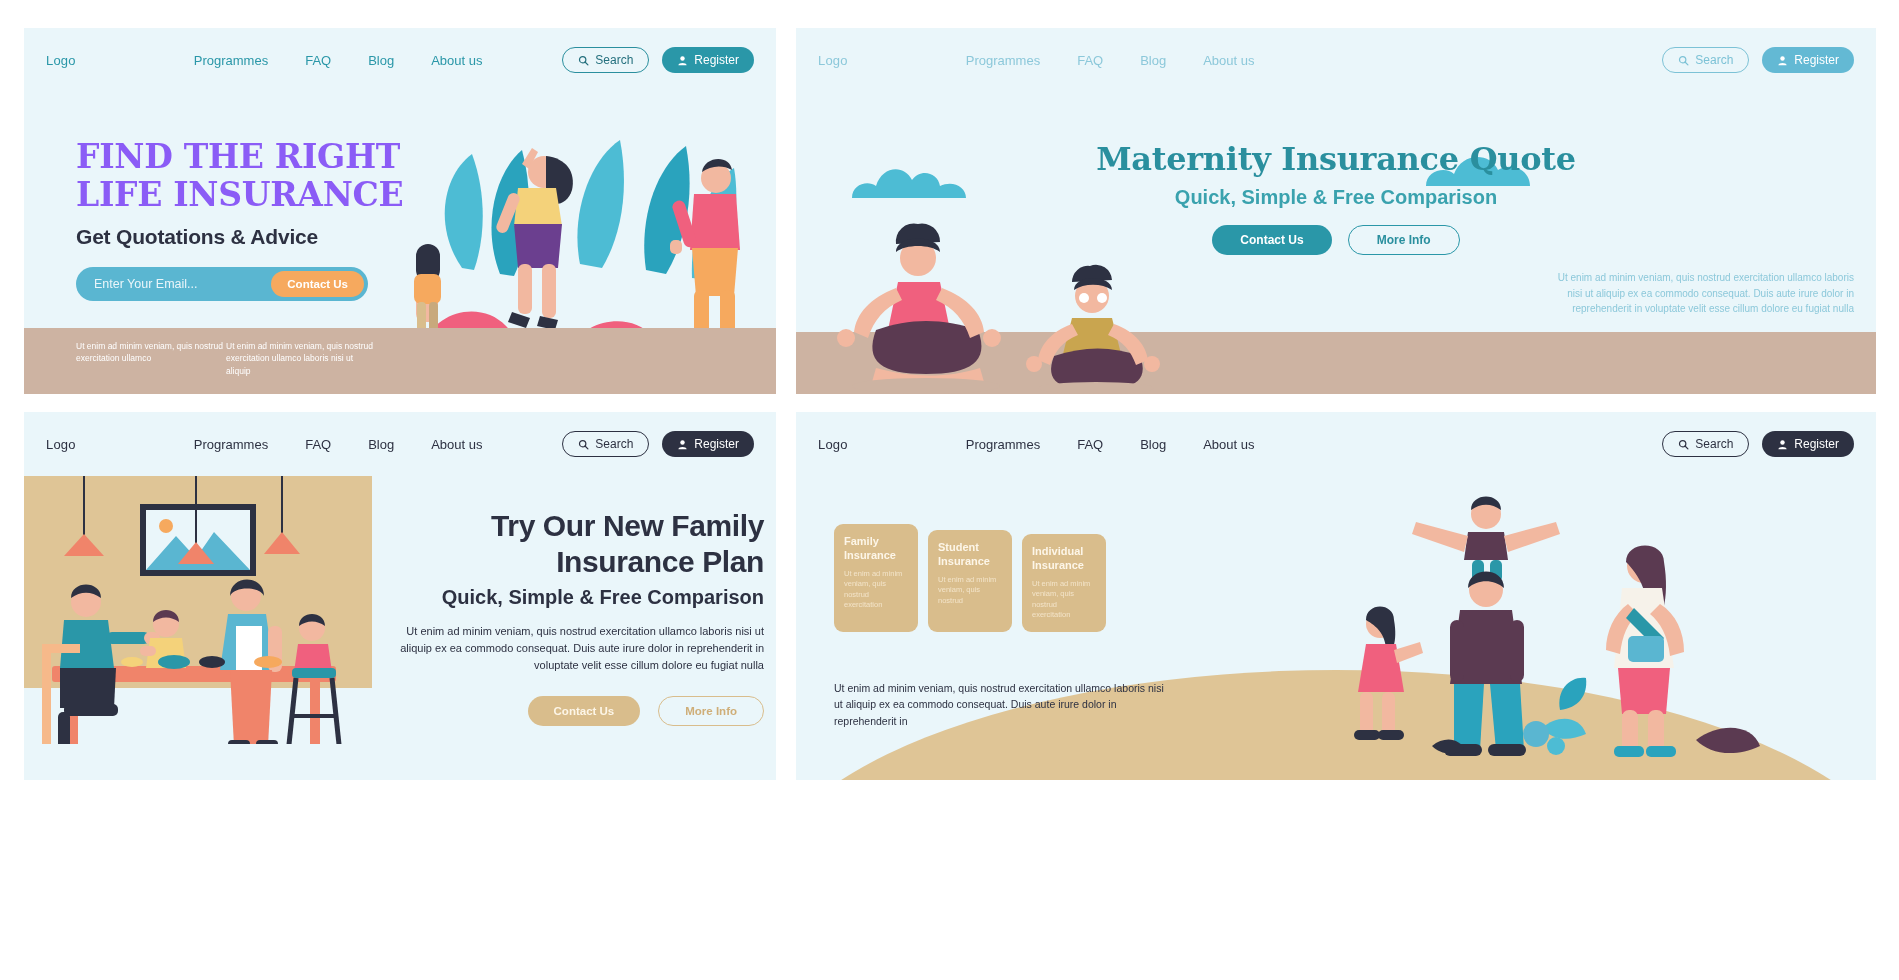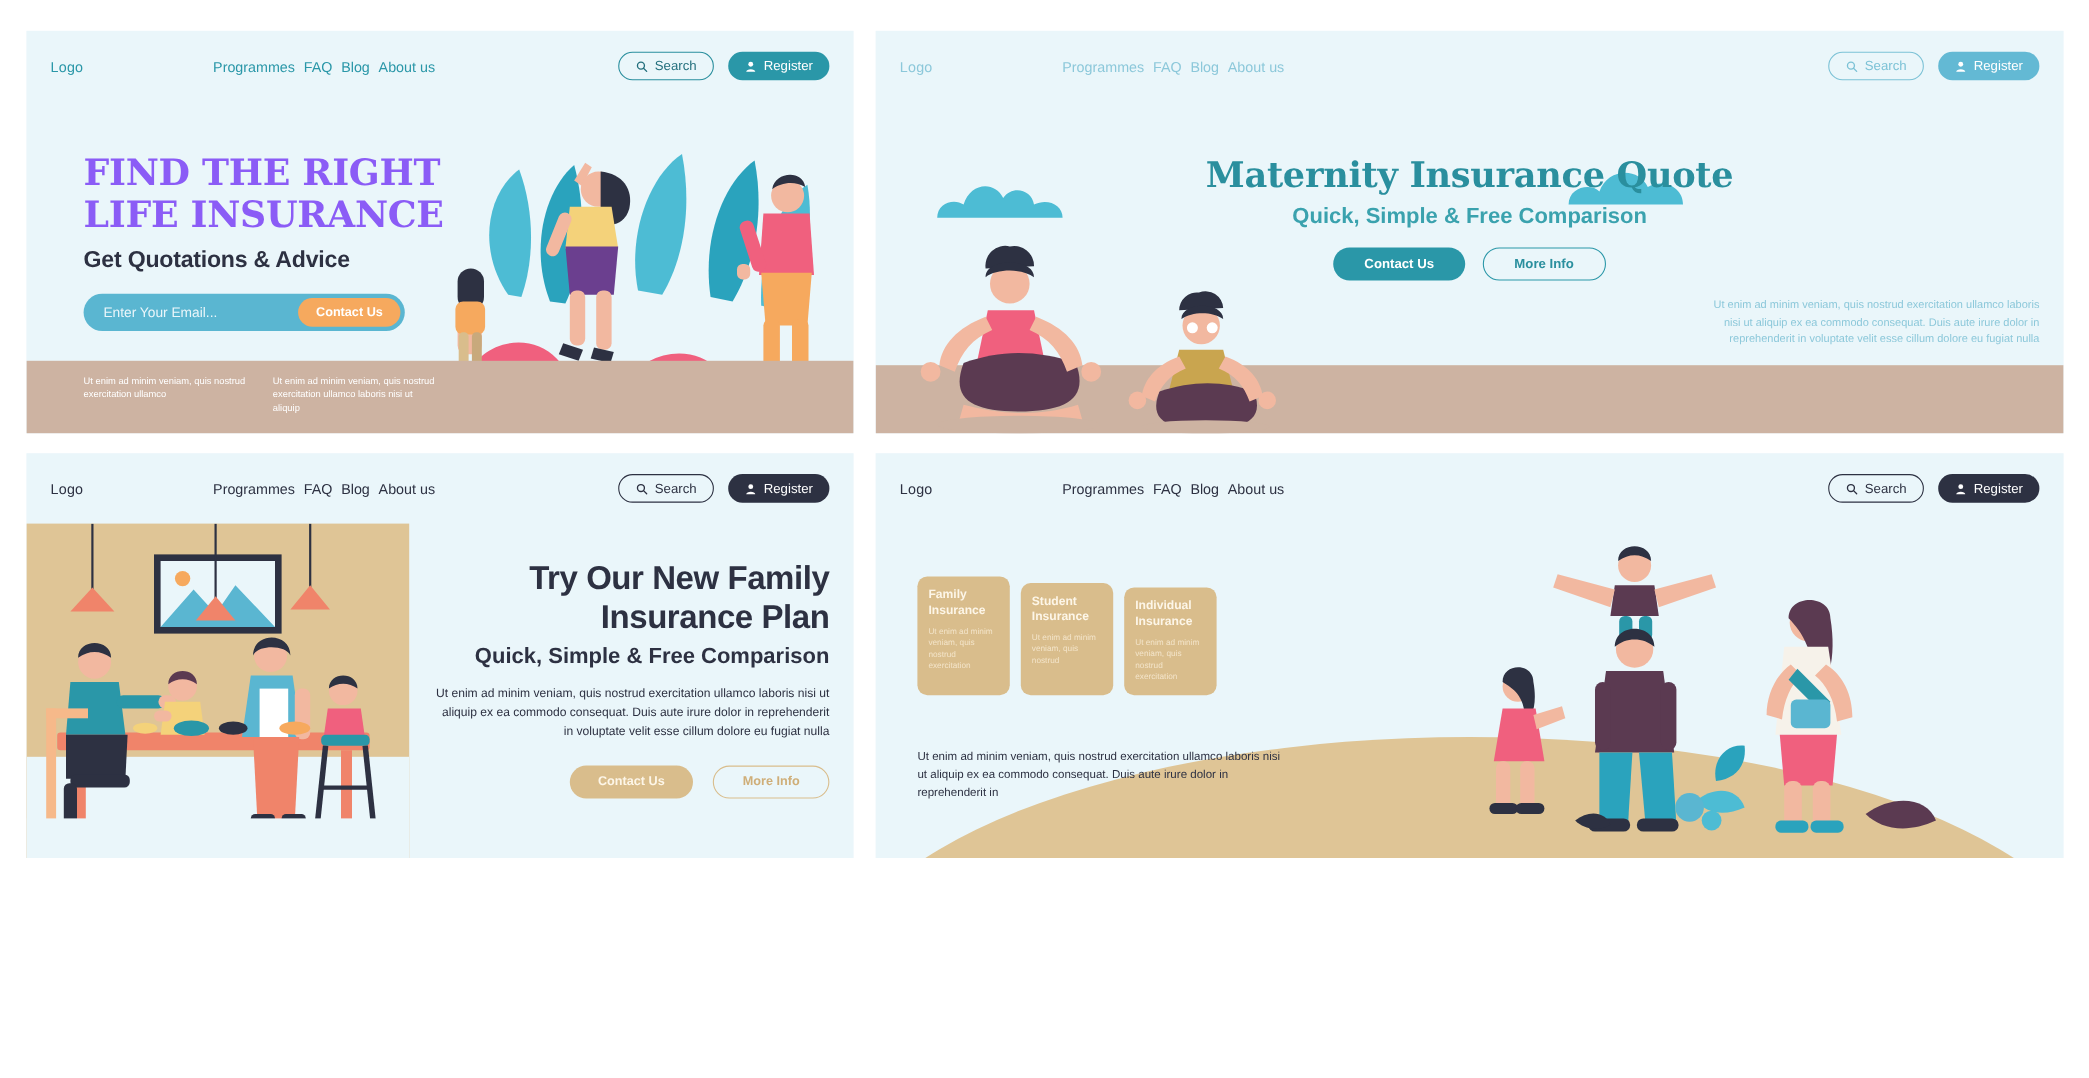--- a/index.html
+++ b/index.html
@@ -27,21 +27,21 @@
   #panel4 { left: 796px; top: 412px; width: 1080px; height: 368px; }
 
   
   .nav {
     position: absolute; left: 0; top: 0; right: 0;
     height: 64px;
     display: flex; align-items: center;
     padding: 0 22px;
   }
   .nav-logo { font-size: 13px; letter-spacing: .2px; }
-  .nav-links { display: flex; align-items: center; gap: 8px; margin-left: 118px; text-align: right; }
+  .nav-links { display: flex; align-items: center; gap: 37px; margin-left: 118px; text-align: right; }
   .nav-links span { font-size: 13px; white-space: nowrap; }
   .nav-actions { margin-left: auto; display: flex; align-items: flex-start; gap: 13px; }
 
   .btn-search {
     display: inline-flex; align-items: center; gap: 6px;
     height: 26px; padding: 0 15px;
     border-radius: 13px;
     background: transparent;
     font-size: 12px; white-space: nowrap;
   }
@@ -101,21 +101,21 @@
   .email-row .cta {
     margin-left: auto;
     background: #f6a95e; color: #fff;
     font-size: 11.5px; font-weight: 700;
     height: 26px; padding: 0 16px;
     border-radius: 13px;
     display: inline-flex; align-items: center;
   }
   .ground-cols {
     position: absolute; bottom: 0; left: 0; right: 0; height: 66px;
-    display: flex; gap: 22px; padding: 12px 0 0 52px;
+    display: flex; padding: 12px 0 0 52px;
   }
   .ground-cols p {
     font-size: 8.5px; line-height: 1.45; color: #ffffff; width: 150px;
   }
 
   
   #panel2 .ground {
     position: absolute; left: 0; right: 0; bottom: 0; height: 62px;
     background: #cdb3a2;
   }
@@ -145,21 +145,21 @@
   
   #panel3 .artbox {
     position: absolute; left: 0; top: 64px; width: 348px; bottom: 0;
     background: #dfc596;
     overflow: hidden;
   }
   #panel3 .art-floor {
     position: absolute; left: 0; right: 0; bottom: 0; height: 92px; background: #eaf6fa;
   }
   #panel3 .right-col {
-    position: absolute; left: 372px; right: 22px; top: 96px; text-align: right;
+    position: absolute; left: 372px; right: 12px; top: 96px; text-align: right;
   }
   .h1-round {
     font-size: 30px; font-weight: 700; line-height: 1.2; color: #2d3142;
     letter-spacing: -.4px;
   }
   .h2-round { margin-top: 6px; font-size: 20px; font-weight: 700; color: #2d3142; }
   .p-round { margin-top: 14px; font-size: 11px; line-height: 1.55; color: #2d3142; }
   #panel3 .btn-row2 { margin-top: 22px; display: flex; justify-content: flex-end; gap: 18px; }
   .pill-sand {
     background: #d9bd8c; color: #fdf6e8; font-size: 11.5px; font-weight: 700;

